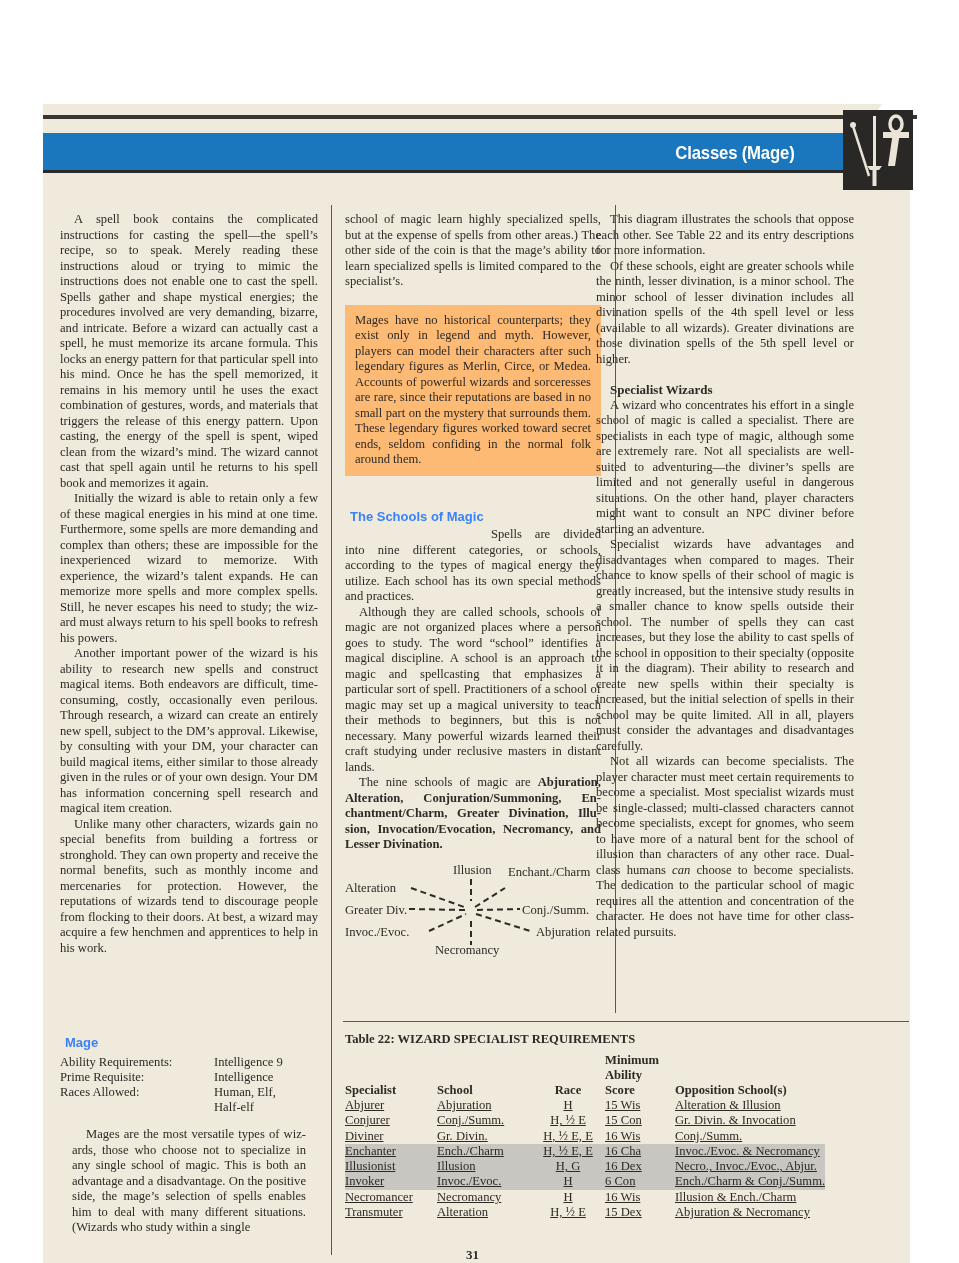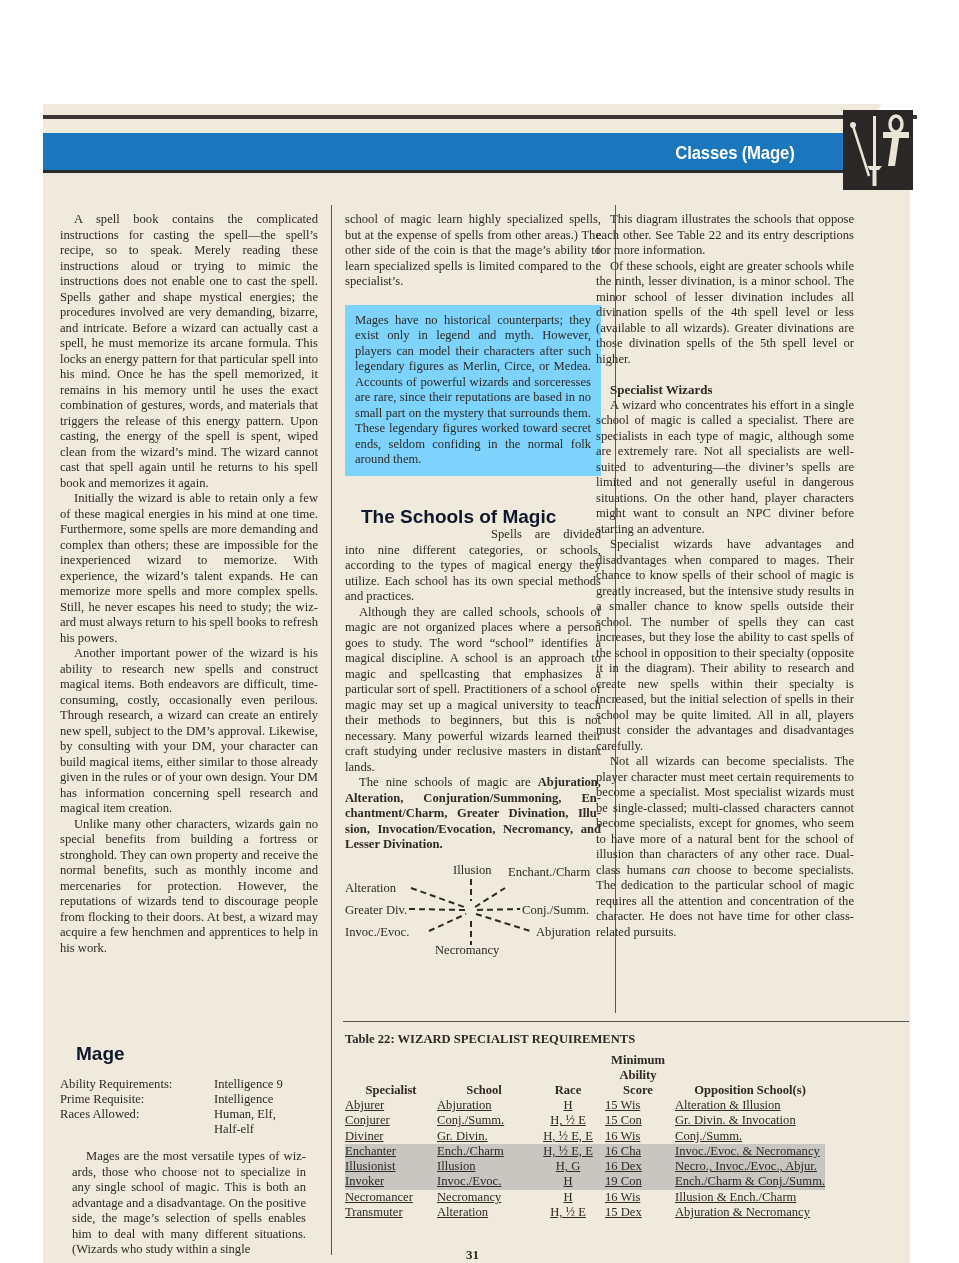--- a/index.html
+++ b/index.html
@@ -43,49 +43,49 @@
   .col p { margin: 0; text-indent: 14px; }
   .col1 { left: 60px; top: 212px; width: 258px; }
   .col2 { left: 345px; top: 212px; width: 256px; }
   .col3 { left: 596px; top: 212px; width: 258px; }
   .vrule { position: absolute; width: 1px; background: #5b5650; }
   .vr1 { left: 331px; top: 205px; height: 1050px; }
   .vr2 { left: 615px; top: 205px; height: 808px; }
   .hrule-table { position: absolute; left: 343px; top: 1021px; width: 566px; height: 1px; background: #5b5650; }
 
   .sidebar-box {
-    background: #7dd3fc; padding: 8px 10px 8px 10px; margin: 15px 0 14px 0;
+    background: #fdba74; padding: 8px 10px 8px 10px; margin: 15px 0 14px 0;
     text-align: justify;
   }
   .sidebar-box p { text-indent: 0; }
 
   .heading-blue {
     font-family: "Liberation Sans", "DejaVu Sans", sans-serif; font-weight: bold;
-    color: #0f172a; font-size: 19px; margin: 16px;
+    color: #3b82f6; font-size: 13px; margin: 5px;
   }
   .bold { font-weight: bold; }
   .italic { font-style: italic; }
   .subhead { font-weight: bold; font-size: 13px; margin: 0; }
   .gap { height: 15px; }
 
   .mage-block { position: absolute; left: 60px; top: 1030px; width: 258px; font-size: 12.6px; line-height: 15px; }
   .mage-table { border-collapse: collapse; margin-top: 0; }
   .mage-table td { padding: 0; vertical-align: top; font-size: 12.6px; line-height: 15px; }
   .mage-table td.k { width: 154px; }
   .mage-text { margin-top: 10px; text-align: justify; line-height: 15.5px; }
   .mage-text p { margin: 12px; text-indent: 14px; }
 
   .diagram { position: relative; width: 256px; height: 96px; margin-top: 10px; font-size: 12.6px; }
   .diagram span { position: absolute; white-space: nowrap; }
   .diagram svg { position: absolute; left: 0; top: 0; }
 
   .table-block { position: absolute; left: 345px; top: 1032px; width: 560px; }
   .table-title { font-size: 12.6px; margin: 0 0 6px 0; }
   .spec-table { border-collapse: collapse; font-size: 12.6px; }
-  .spec-table th { font-weight: bold; text-align: center; vertical-align: bottom; padding: 0; line-height: 15px; }
+  .spec-table th { font-weight: bold; text-align: left; vertical-align: bottom; padding: 0; line-height: 15px; }
   .spec-table td { padding: 0; line-height: 15.3px; white-space: nowrap; text-decoration: underline; }
   .spec-table .c-spec { width: 92px; }
   .spec-table .c-school { width: 94px; }
   .spec-table .c-race { width: 74px; text-align: center; }
   .spec-table .c-score { width: 66px; }
   .spec-table .c-opp { padding-left: 4px; }
   .spec-table tr.shaded td { background: #c7c6c0; }
 
   .page-number {
     position: absolute; left: 466px; top: 1247px; font-weight: bold; font-size: 13px;
@@ -195,21 +195,21 @@
 </div>
 
 <div class="table-block">
   <p class="table-title"><span class="bold">Table 22:  WIZARD SPECIALIST REQUIREMENTS</span></p>
   <table class="spec-table" id="spec-table">
     <thead>
       <tr>
         <th class="c-spec">Specialist</th>
         <th class="c-school">School</th>
         <th class="c-race" style="text-align:center">Race</th>
-        <th class="c-score" style="text-align:center"><span>Minimum</span><br><span>Ability</span><br><span>Score</span></th>
+        <th class="c-score" style="text-align:left"><span>Minimum</span><br><span>Ability</span><br><span>Score</span></th>
         <th class="c-opp">Opposition School(s)</th>
       </tr>
     </thead>
     <tbody id="spec-body">
         <tr>
           <td class="c-spec">Abjurer</td>
           <td class="c-school">Abjuration</td>
           <td class="c-race">H</td>
           <td class="c-score">15 Wis</td>
           <td class="c-opp">Alteration &amp; Illusion</td>
@@ -239,21 +239,21 @@
           <td class="c-spec">Illusionist</td>
           <td class="c-school">Illusion</td>
           <td class="c-race">H, G</td>
           <td class="c-score">16 Dex</td>
           <td class="c-opp">Necro., Invoc./Evoc., Abjur.</td>
         </tr>
         <tr class="shaded">
           <td class="c-spec">Invoker</td>
           <td class="c-school">Invoc./Evoc.</td>
           <td class="c-race">H</td>
-          <td class="c-score">19 Con</td>
+          <td class="c-score">6 Con</td>
           <td class="c-opp">Ench./Charm &amp; Conj./Summ.</td>
         </tr>
         <tr>
           <td class="c-spec">Necromancer</td>
           <td class="c-school">Necromancy</td>
           <td class="c-race">H</td>
           <td class="c-score">16 Wis</td>
           <td class="c-opp">Illusion &amp; Ench./Charm</td>
         </tr>
         <tr>

